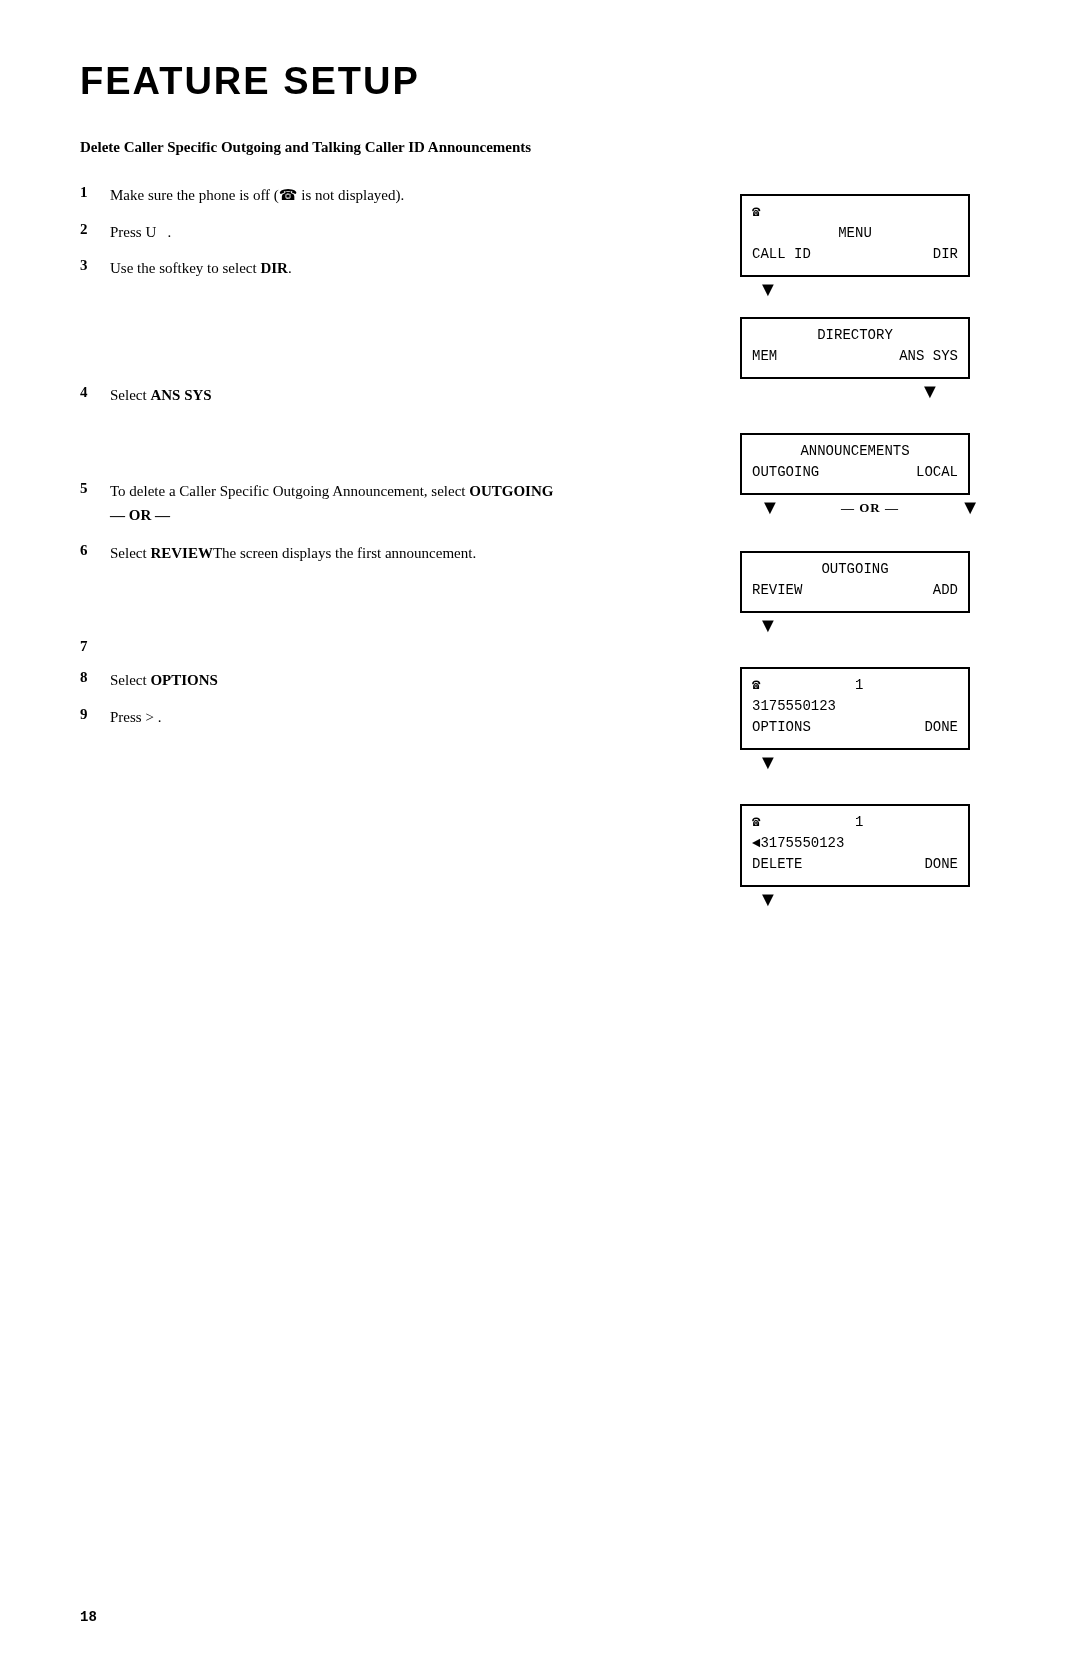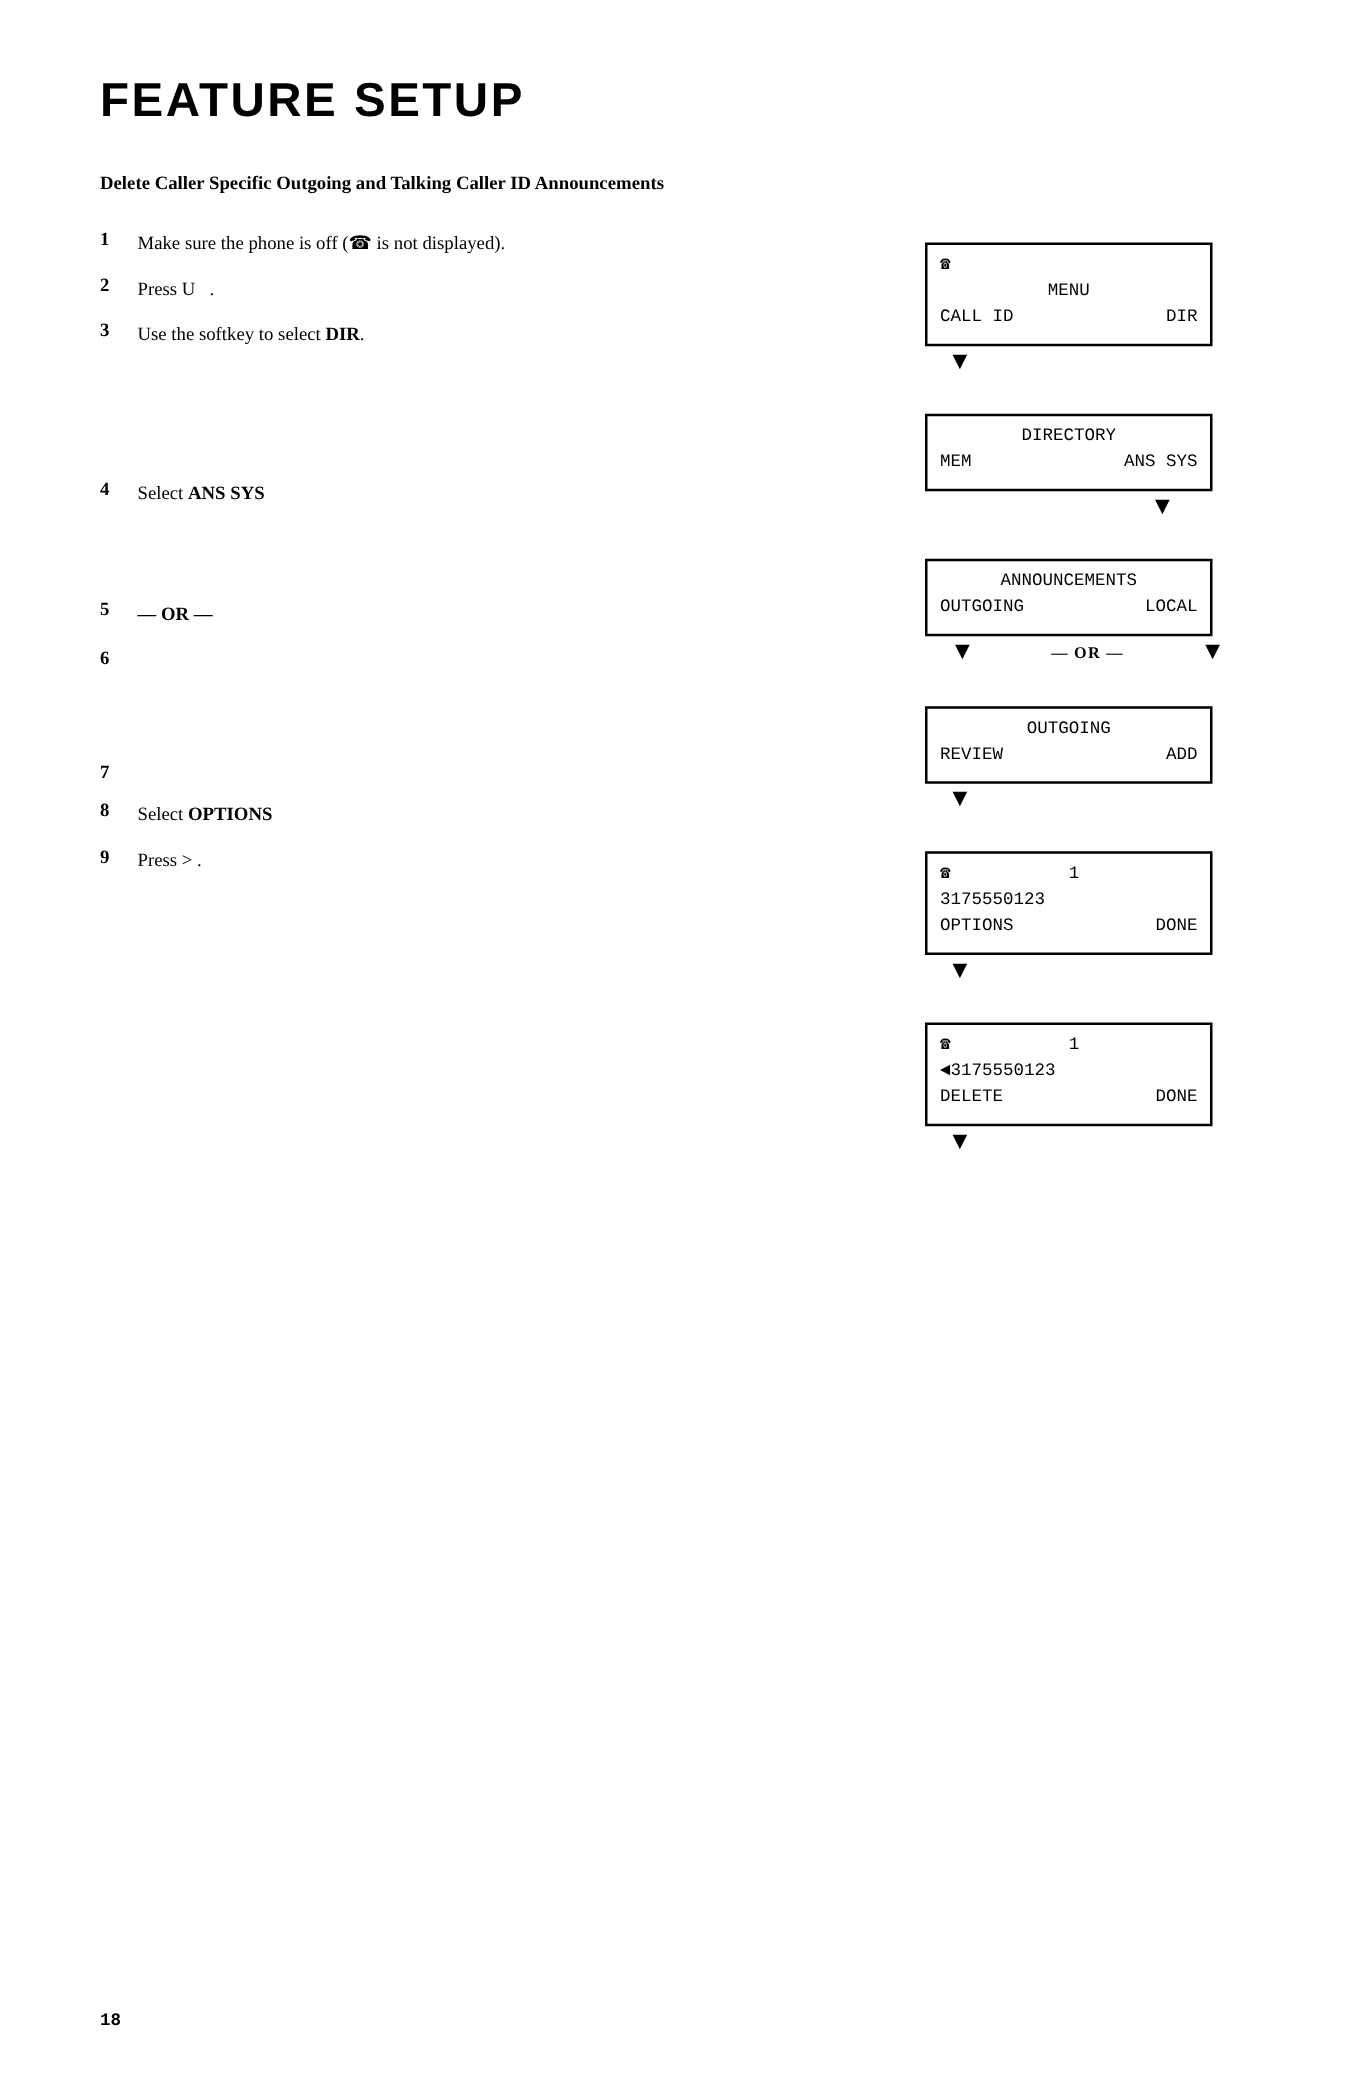--- a/index.html
+++ b/index.html
@@ -168,26 +168,32 @@
       <li class="step-item">
         <span class="step-num">4</span>
         <span class="step-text">Select <span class="bold-label">ANS SYS</span></span>
       </li>
 
       <div style="height:60px;"></div>
 
       <li class="step-item">
         <span class="step-num">5</span>
         <div>
+          <div class="step-text">
+            To delete a Caller Specific Outgoing Announcement, select <span class="bold-label">OUTGOING</span>
+          </div>
           <div class="or-line">— OR —</div>
         </div>
       </li>
 
       <li class="step-item" style="margin-top:6px;">
         <span class="step-num">6</span>
+        <span class="step-text">
+          Select <span class="bold-label">REVIEW</span>The screen displays the first announcement.
+        </span>
       </li>
 
       <div style="height:60px;"></div>
 
       <li class="step-item">
         <span class="step-num">7</span>
       </li>
 
       <li class="step-item">
         <span class="step-num">8</span>
@@ -219,21 +225,21 @@
         <div class="screen-line">
           <span>CALL ID</span>
           <span>DIR</span>
         </div>
       </div>
       <div class="arrow-down">
         <span style="font-size:20px;">▼</span>
       </div>
     </div>
 
-    <div class="screen-block" style="margin-top:14px;">
+    <div class="screen-block" style="">
       <div class="screen-box">
         <div class="screen-line center">
           <span>DIRECTORY</span>
         </div>
         <div class="screen-line">
           <span>MEM</span>
           <span>ANS SYS</span>
         </div>
       </div>
       <div class="arrow-down" style="padding-left: 180px;">

